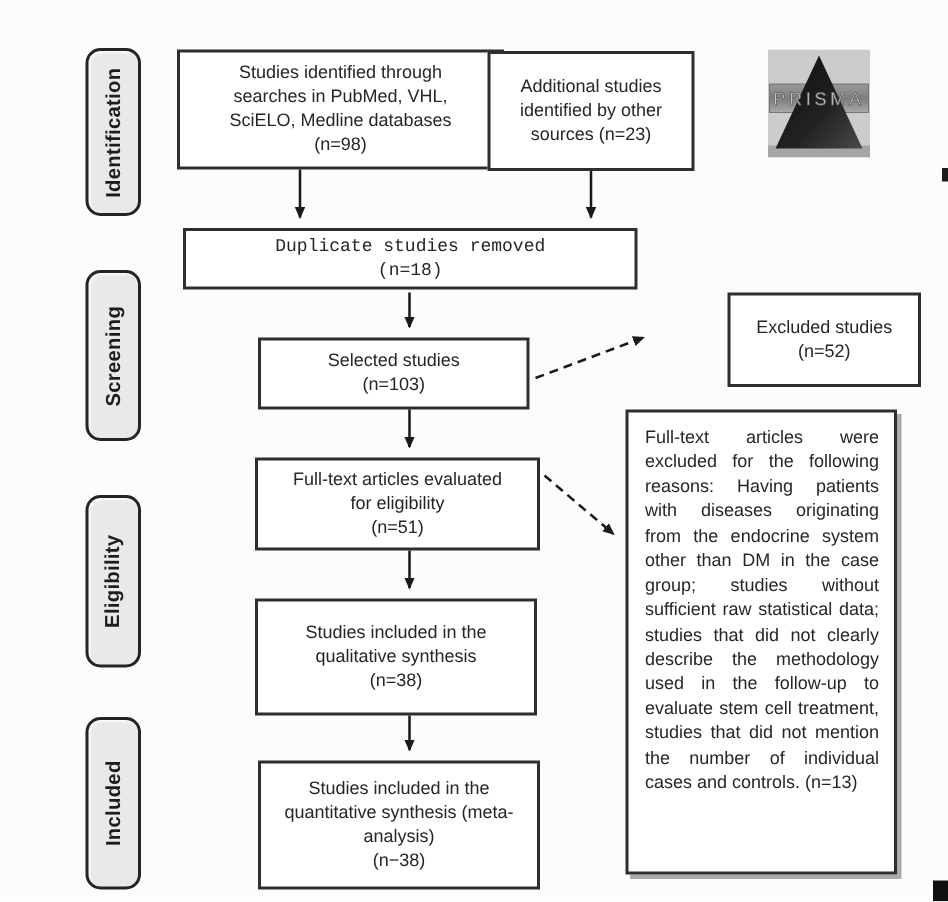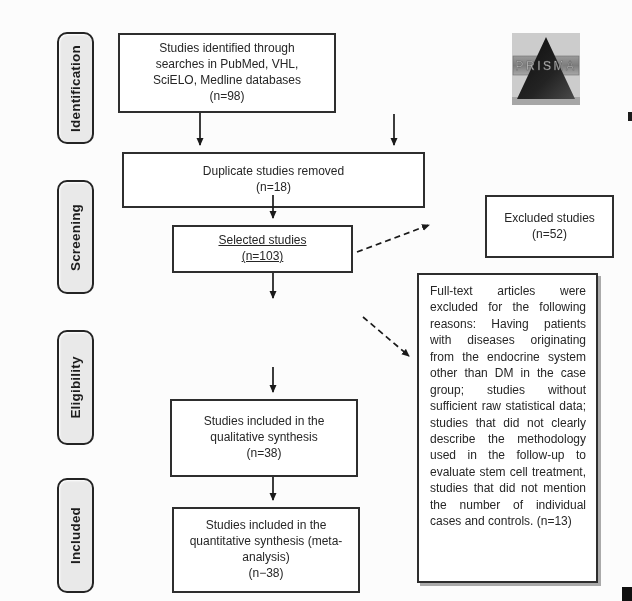--- a/index.html
+++ b/index.html
@@ -55,30 +55,36 @@
   </div>
   <div class="stage" style="top:478px; height:115px;">
     <span>Included</span>
   </div>
 
   <div class="node" style="left:118px; top:33px; width:218px; height:80px;">Studies identified through
 searches in PubMed, VHL,
 SciELO, Medline databases
 (n=98)</div>
 
+  <div class="node" style="left:325px; top:34px; width:138px; height:80px;">Additional studies
+identified by other
+sources (n=23)</div>
 
-  <div class="node" style="left:122px; top:152px; width:303px; height:56px;">Duplicate studies removed
+  <div class="node" style="left:122px; top:152px; width:303px; height:41px;font-family:Liberation Mono, monospace;">Duplicate studies removed
 (n=18)</div>
 
-  <div class="node" style="left:172px; top:225px; width:181px; height:48px;text-decoration:underline;">Selected studies
+  <div class="node" style="left:172px; top:225px; width:181px; height:48px;">Selected studies
 (n=103)</div>
 
   <div class="node" style="left:438px; top:195px; width:129px; height:63px;margin-left:47px;">Excluded studies
 (n=52)</div>
 
+  <div class="node" style="left:170px; top:305px; width:190px; height:62px;">Full-text articles evaluated
+for eligibility
+(n=51)</div>
 
   <div class="node reasons" style="left:417px; top:273px; width:181px; height:310px;">Full-text articles were excluded for the following reasons: Having patients with diseases originating from the endocrine system other than DM in the case group; studies without sufficient raw statistical data; studies that did not clearly describe the methodology used in the follow-up to evaluate stem cell treatment, studies that did not mention the number of individual cases and controls. (n=13)</div>
 
   <div class="node" style="left:170px; top:399px; width:188px; height:78px;">Studies included in the
 qualitative synthesis
 (n=38)</div>
 
   <div class="node" style="left:172px; top:507px; width:188px; height:86px;">Studies included in the
 quantitative synthesis (meta-
 analysis)

